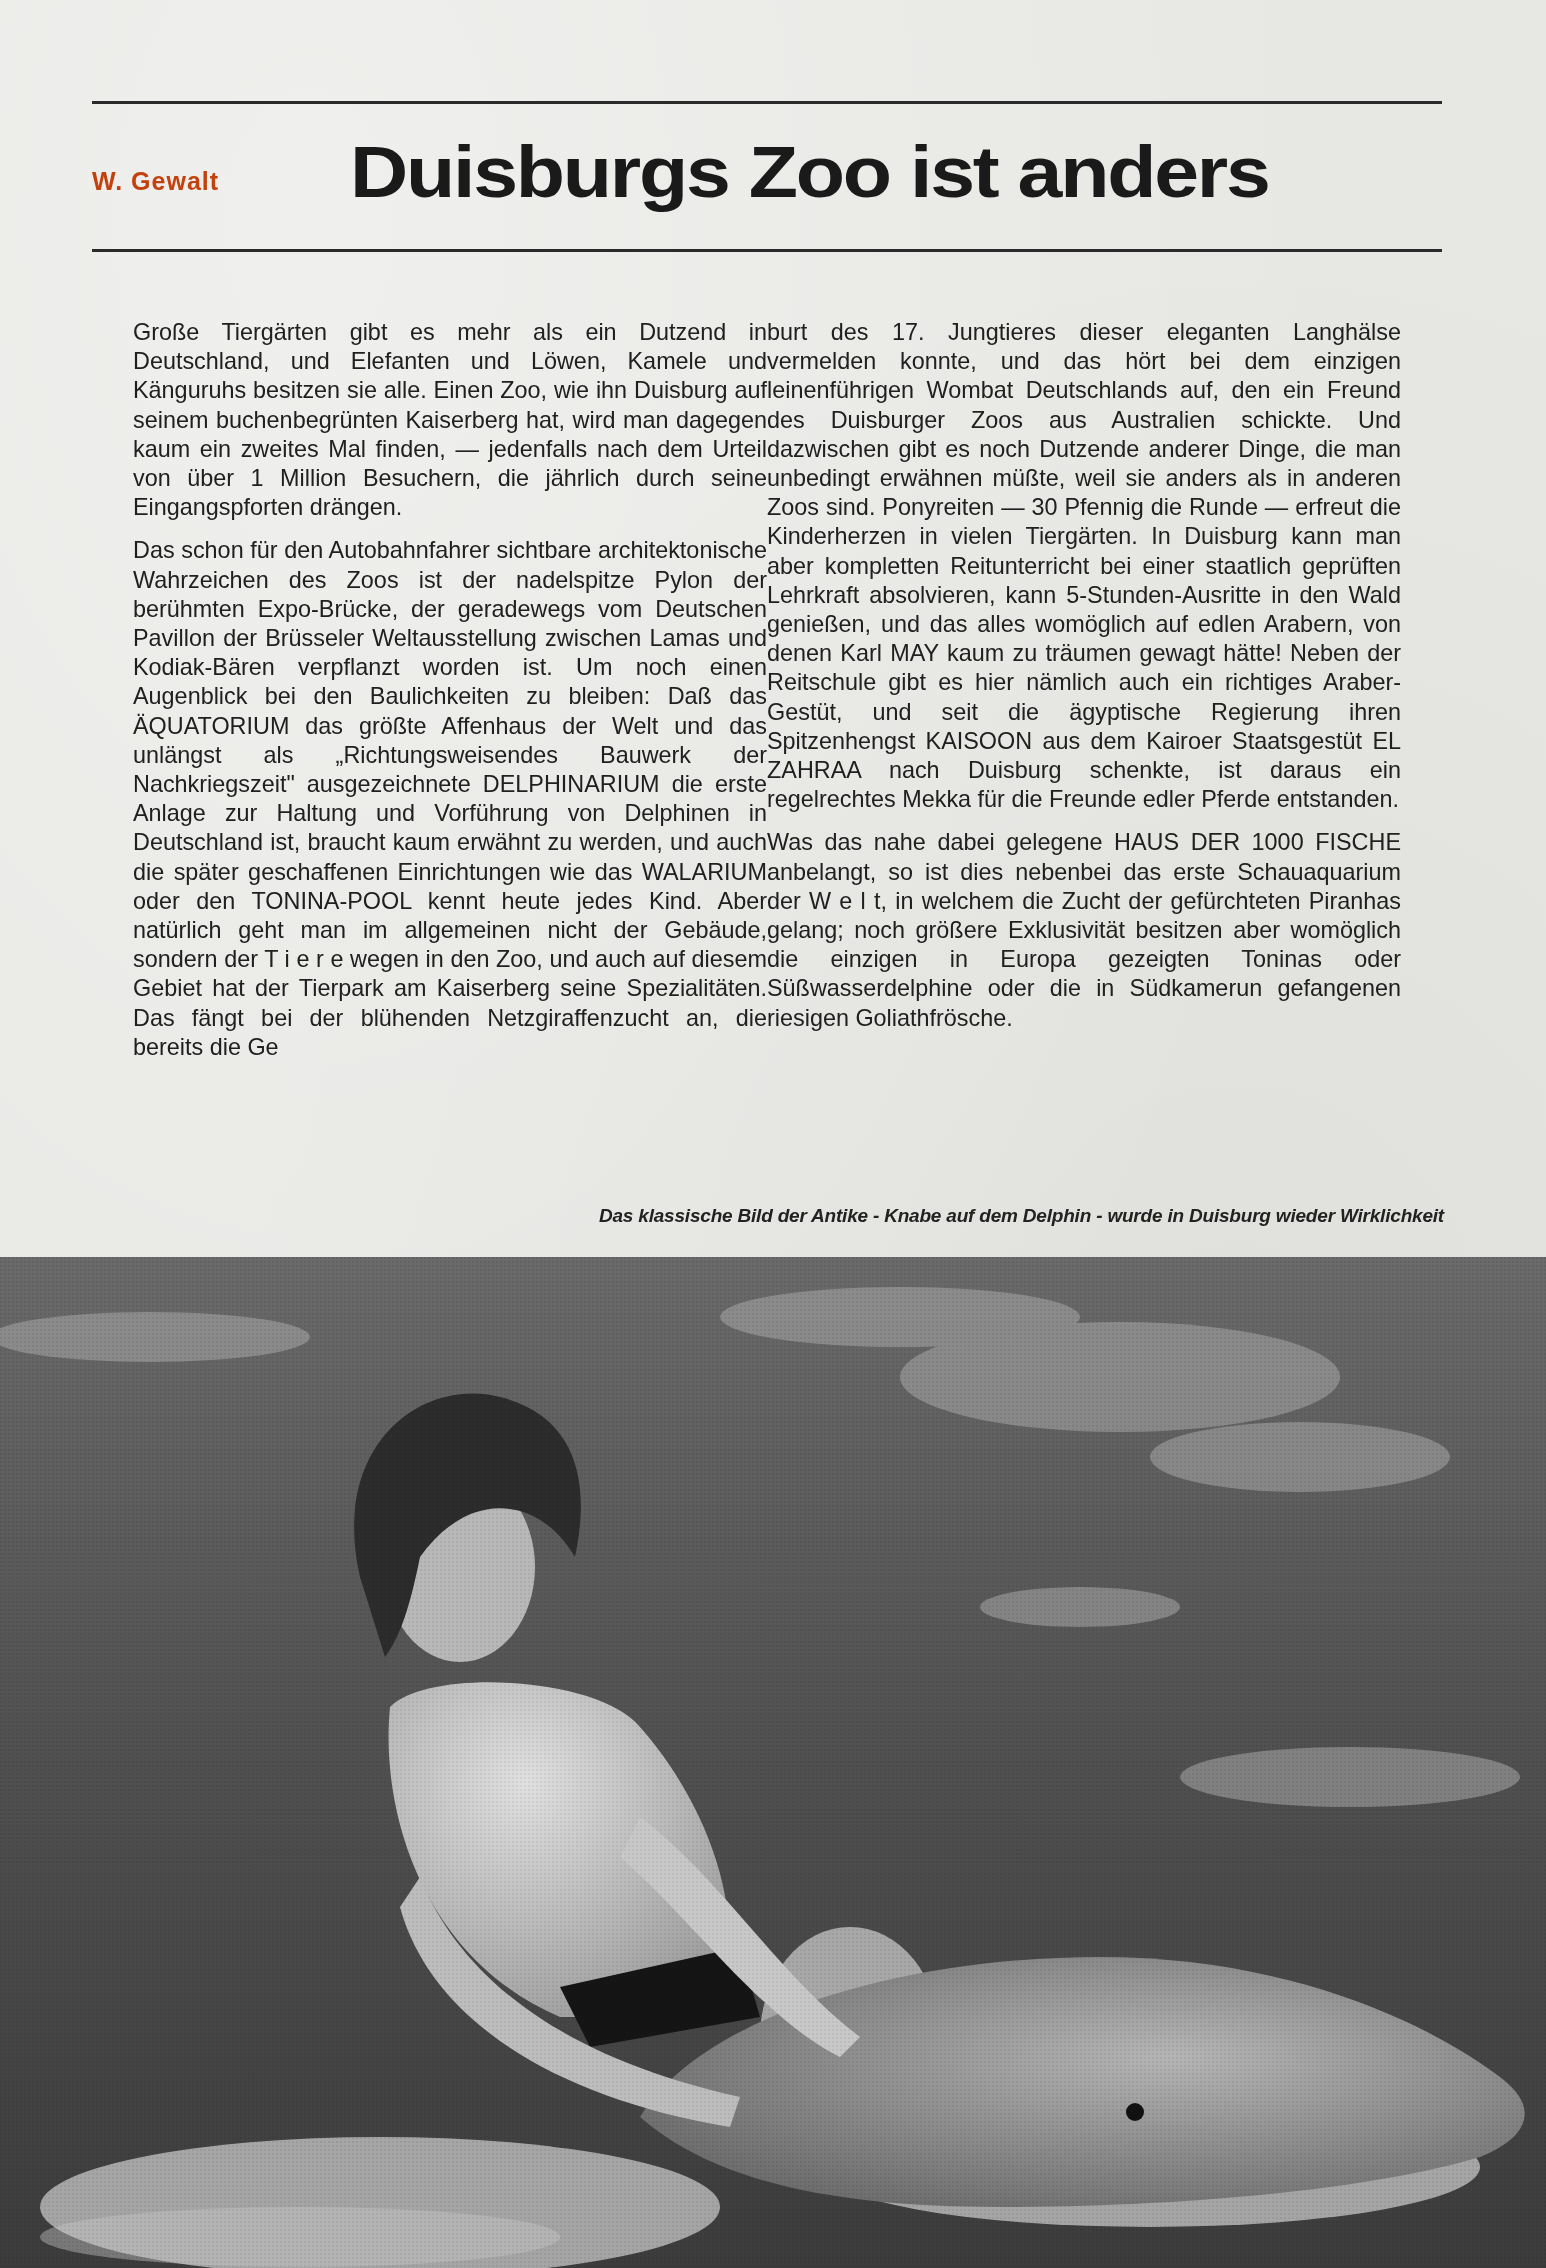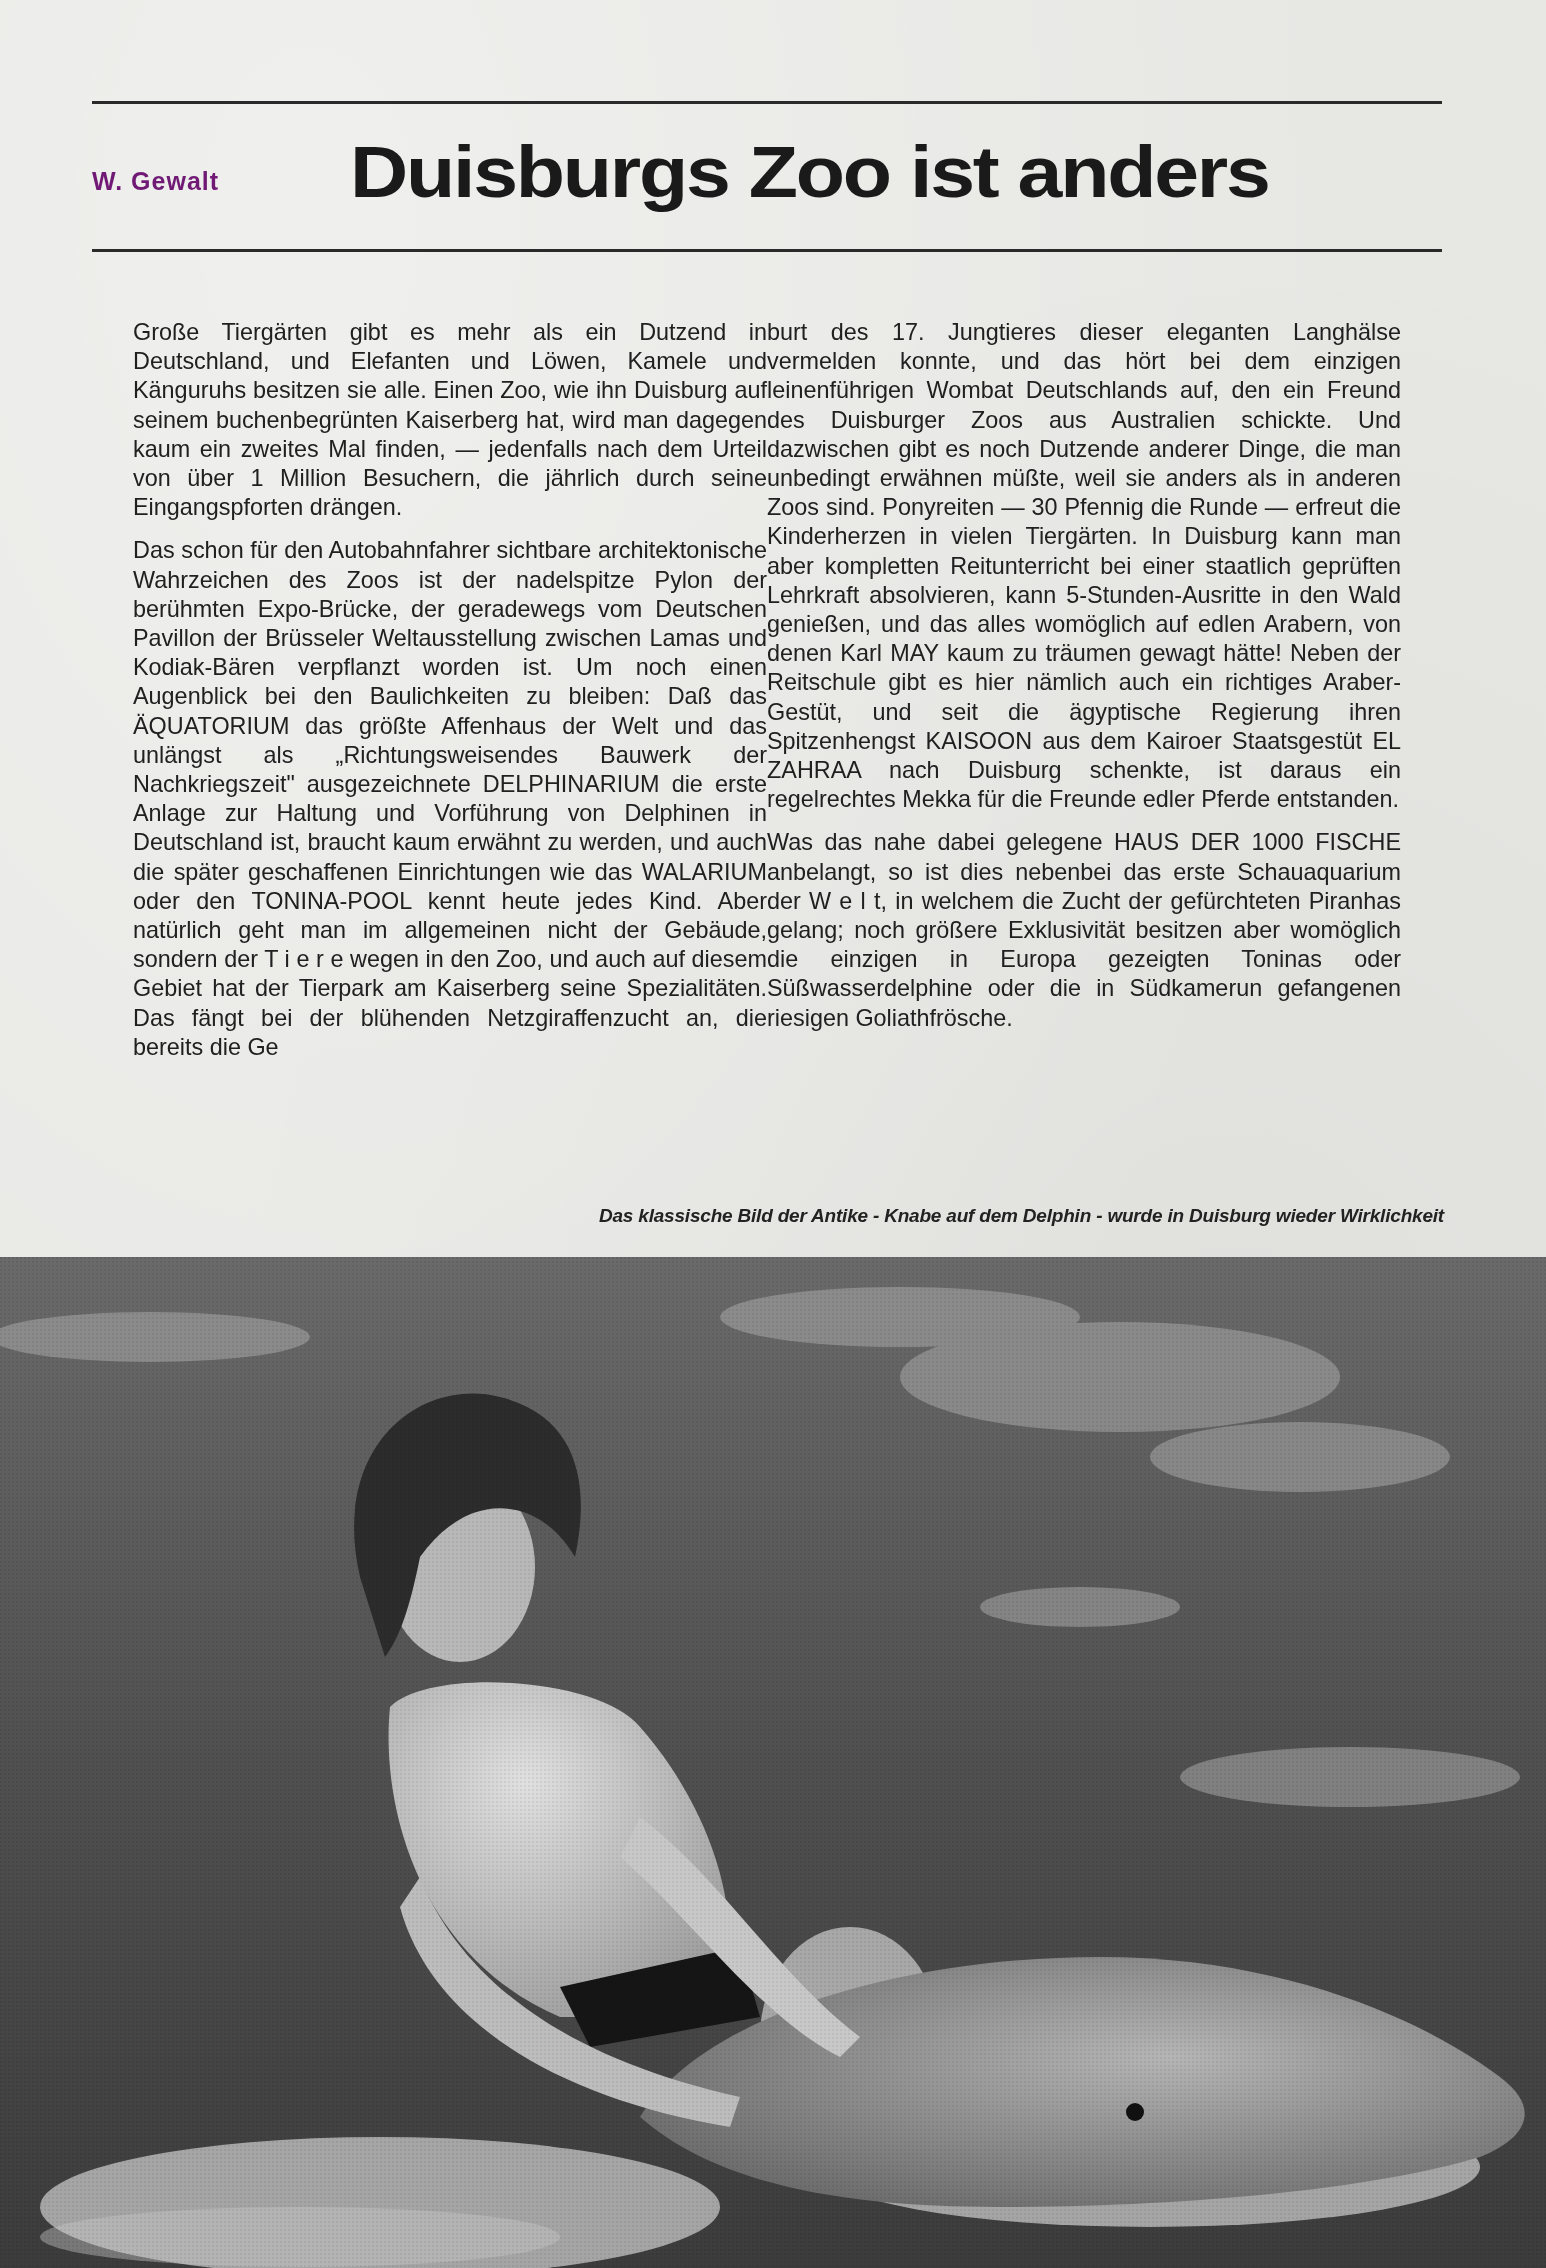--- a/index.html
+++ b/index.html
@@ -20,21 +20,21 @@
   .rule {
     position: absolute; left: 92px; width: 1350px; height: 3px;
     background: #2a2a2a;
   }
   .rule.top { top: 101px; }
   .rule.bottom { top: 249px; }
 
   .byline {
     position: absolute; left: 92px; top: 167px;
     font-weight: bold; font-size: 25px; letter-spacing: 1px;
-    color: #701a75;
+    color: #c2410c;
   }
   .title {
     position: absolute; left: 350px; top: 136px; width: 1100px;
     font-family: "Liberation Sans", sans-serif;
     font-weight: bold; font-size: 72px; letter-spacing: -2px;
     line-height: 1; color: #1a1a1a;
     transform: scaleX(1.12); transform-origin: left top;
   }
 
   .columns {

